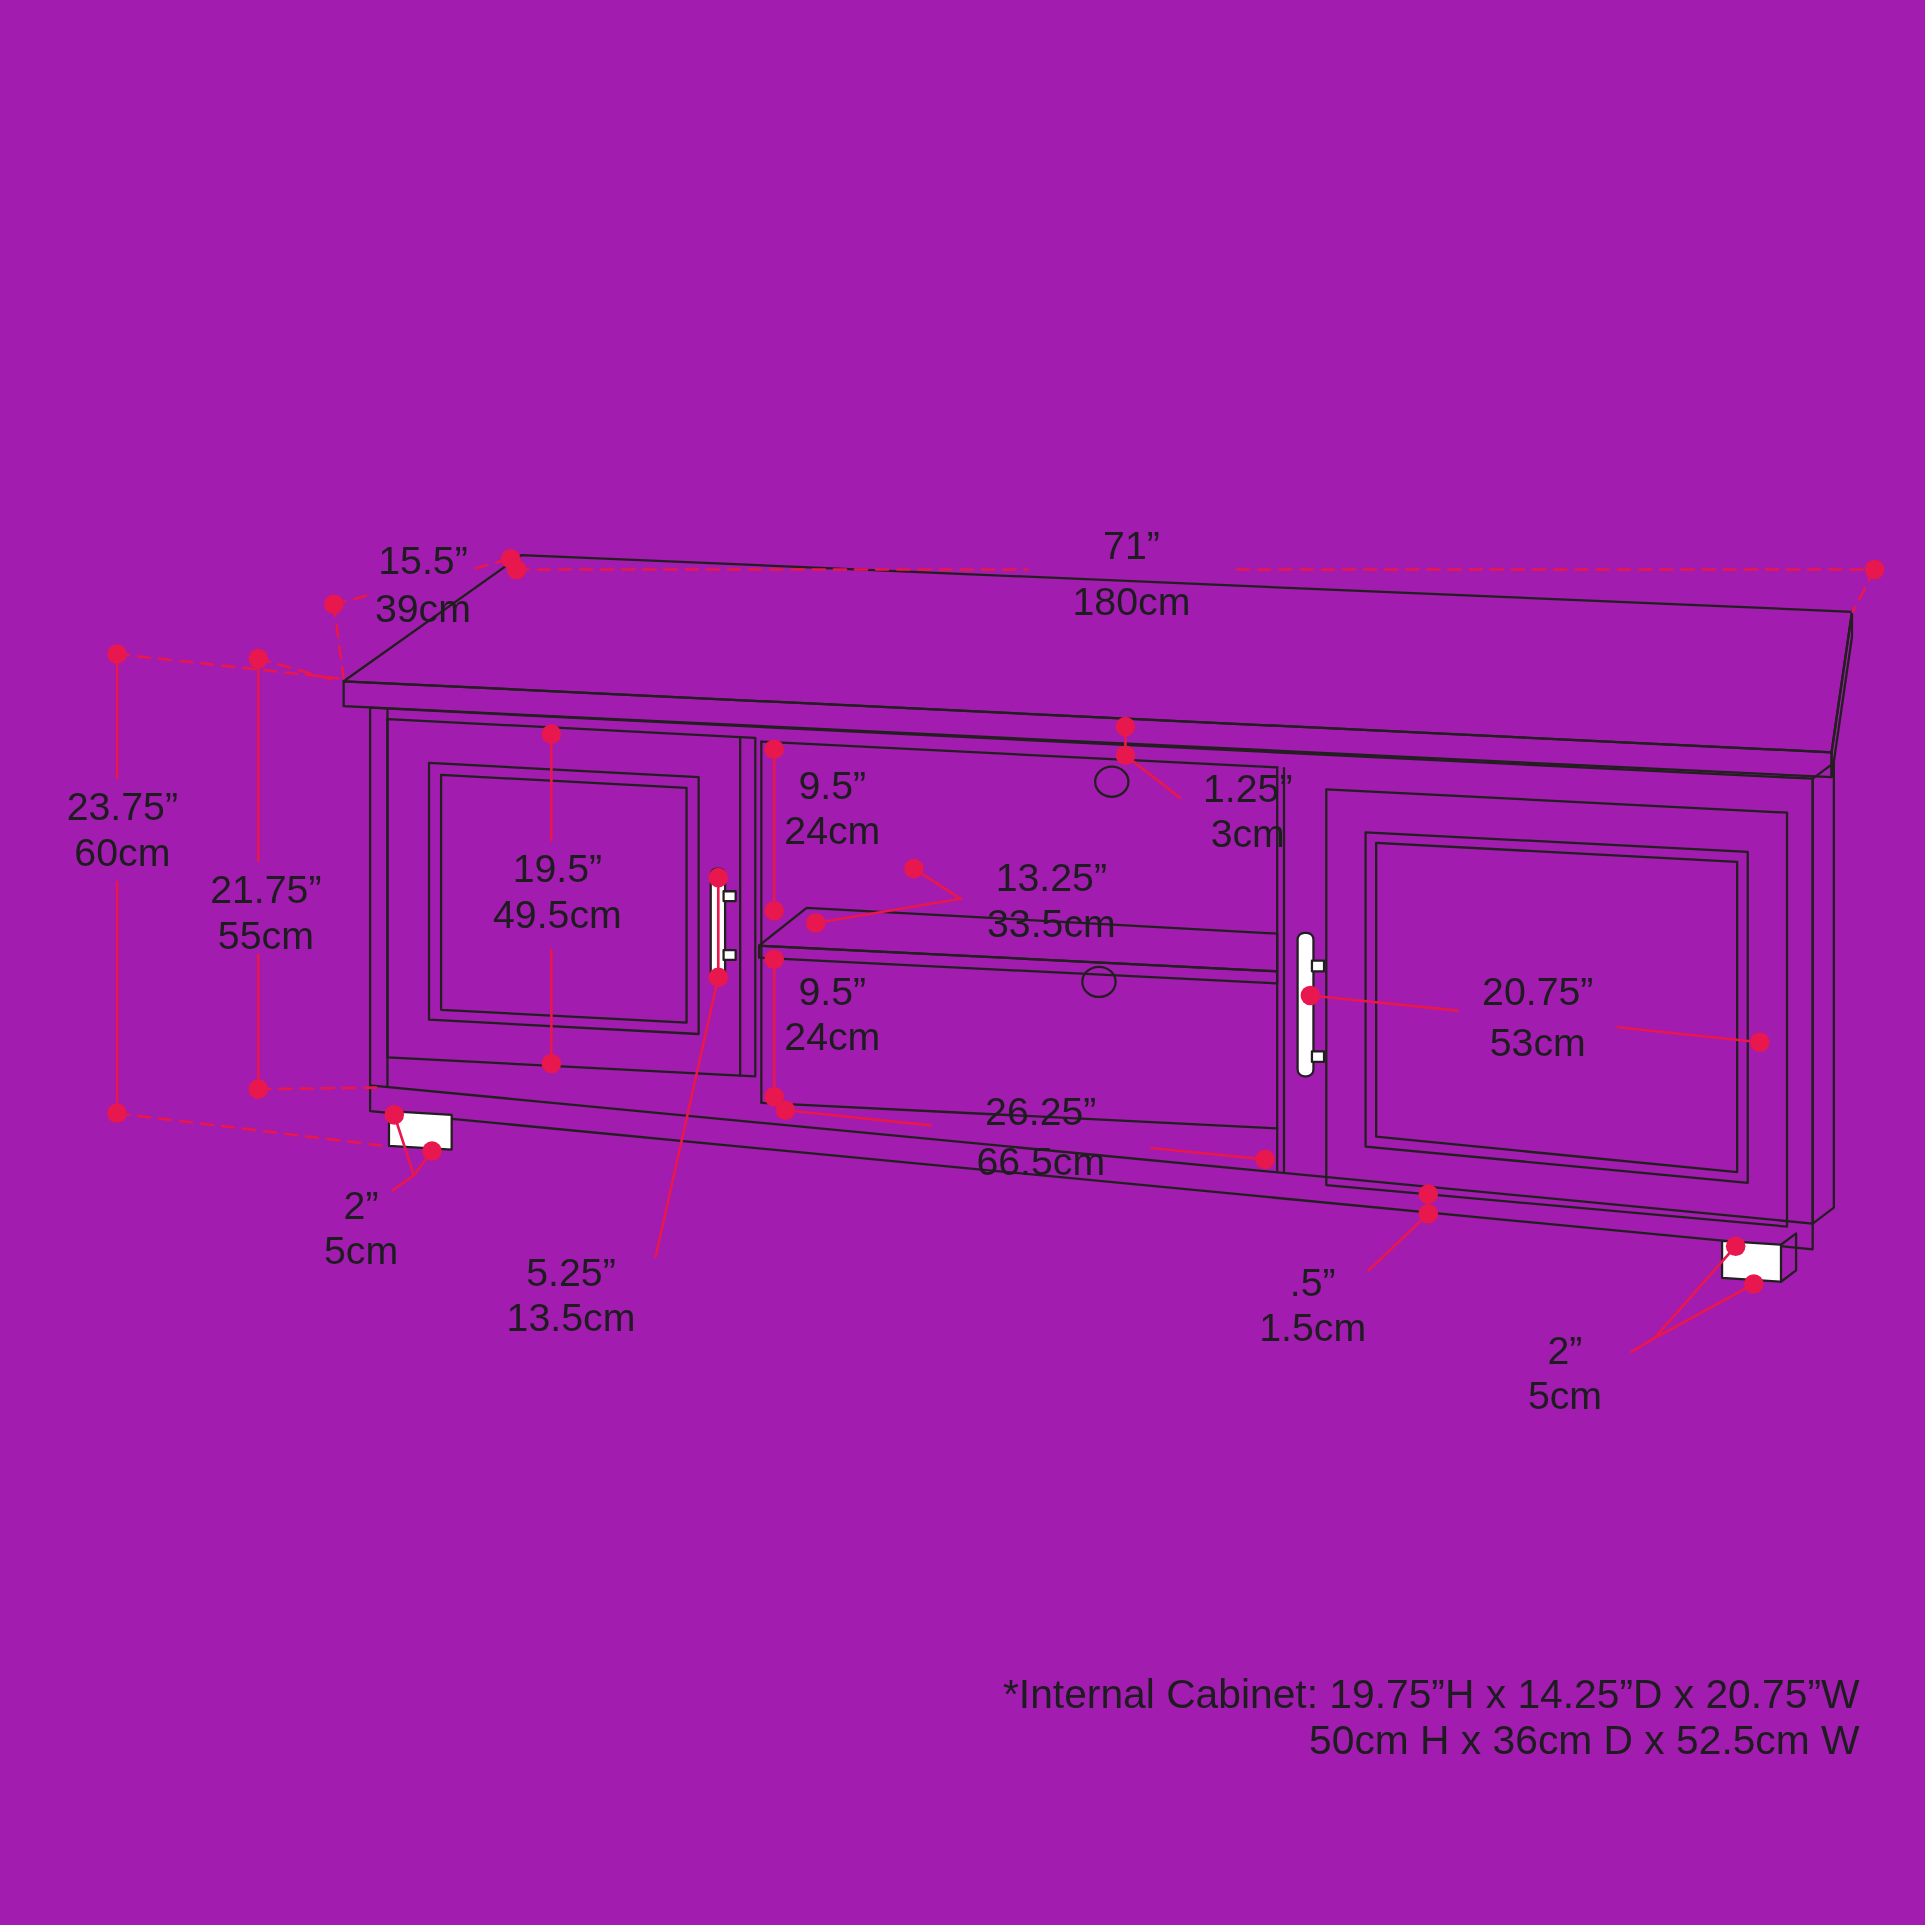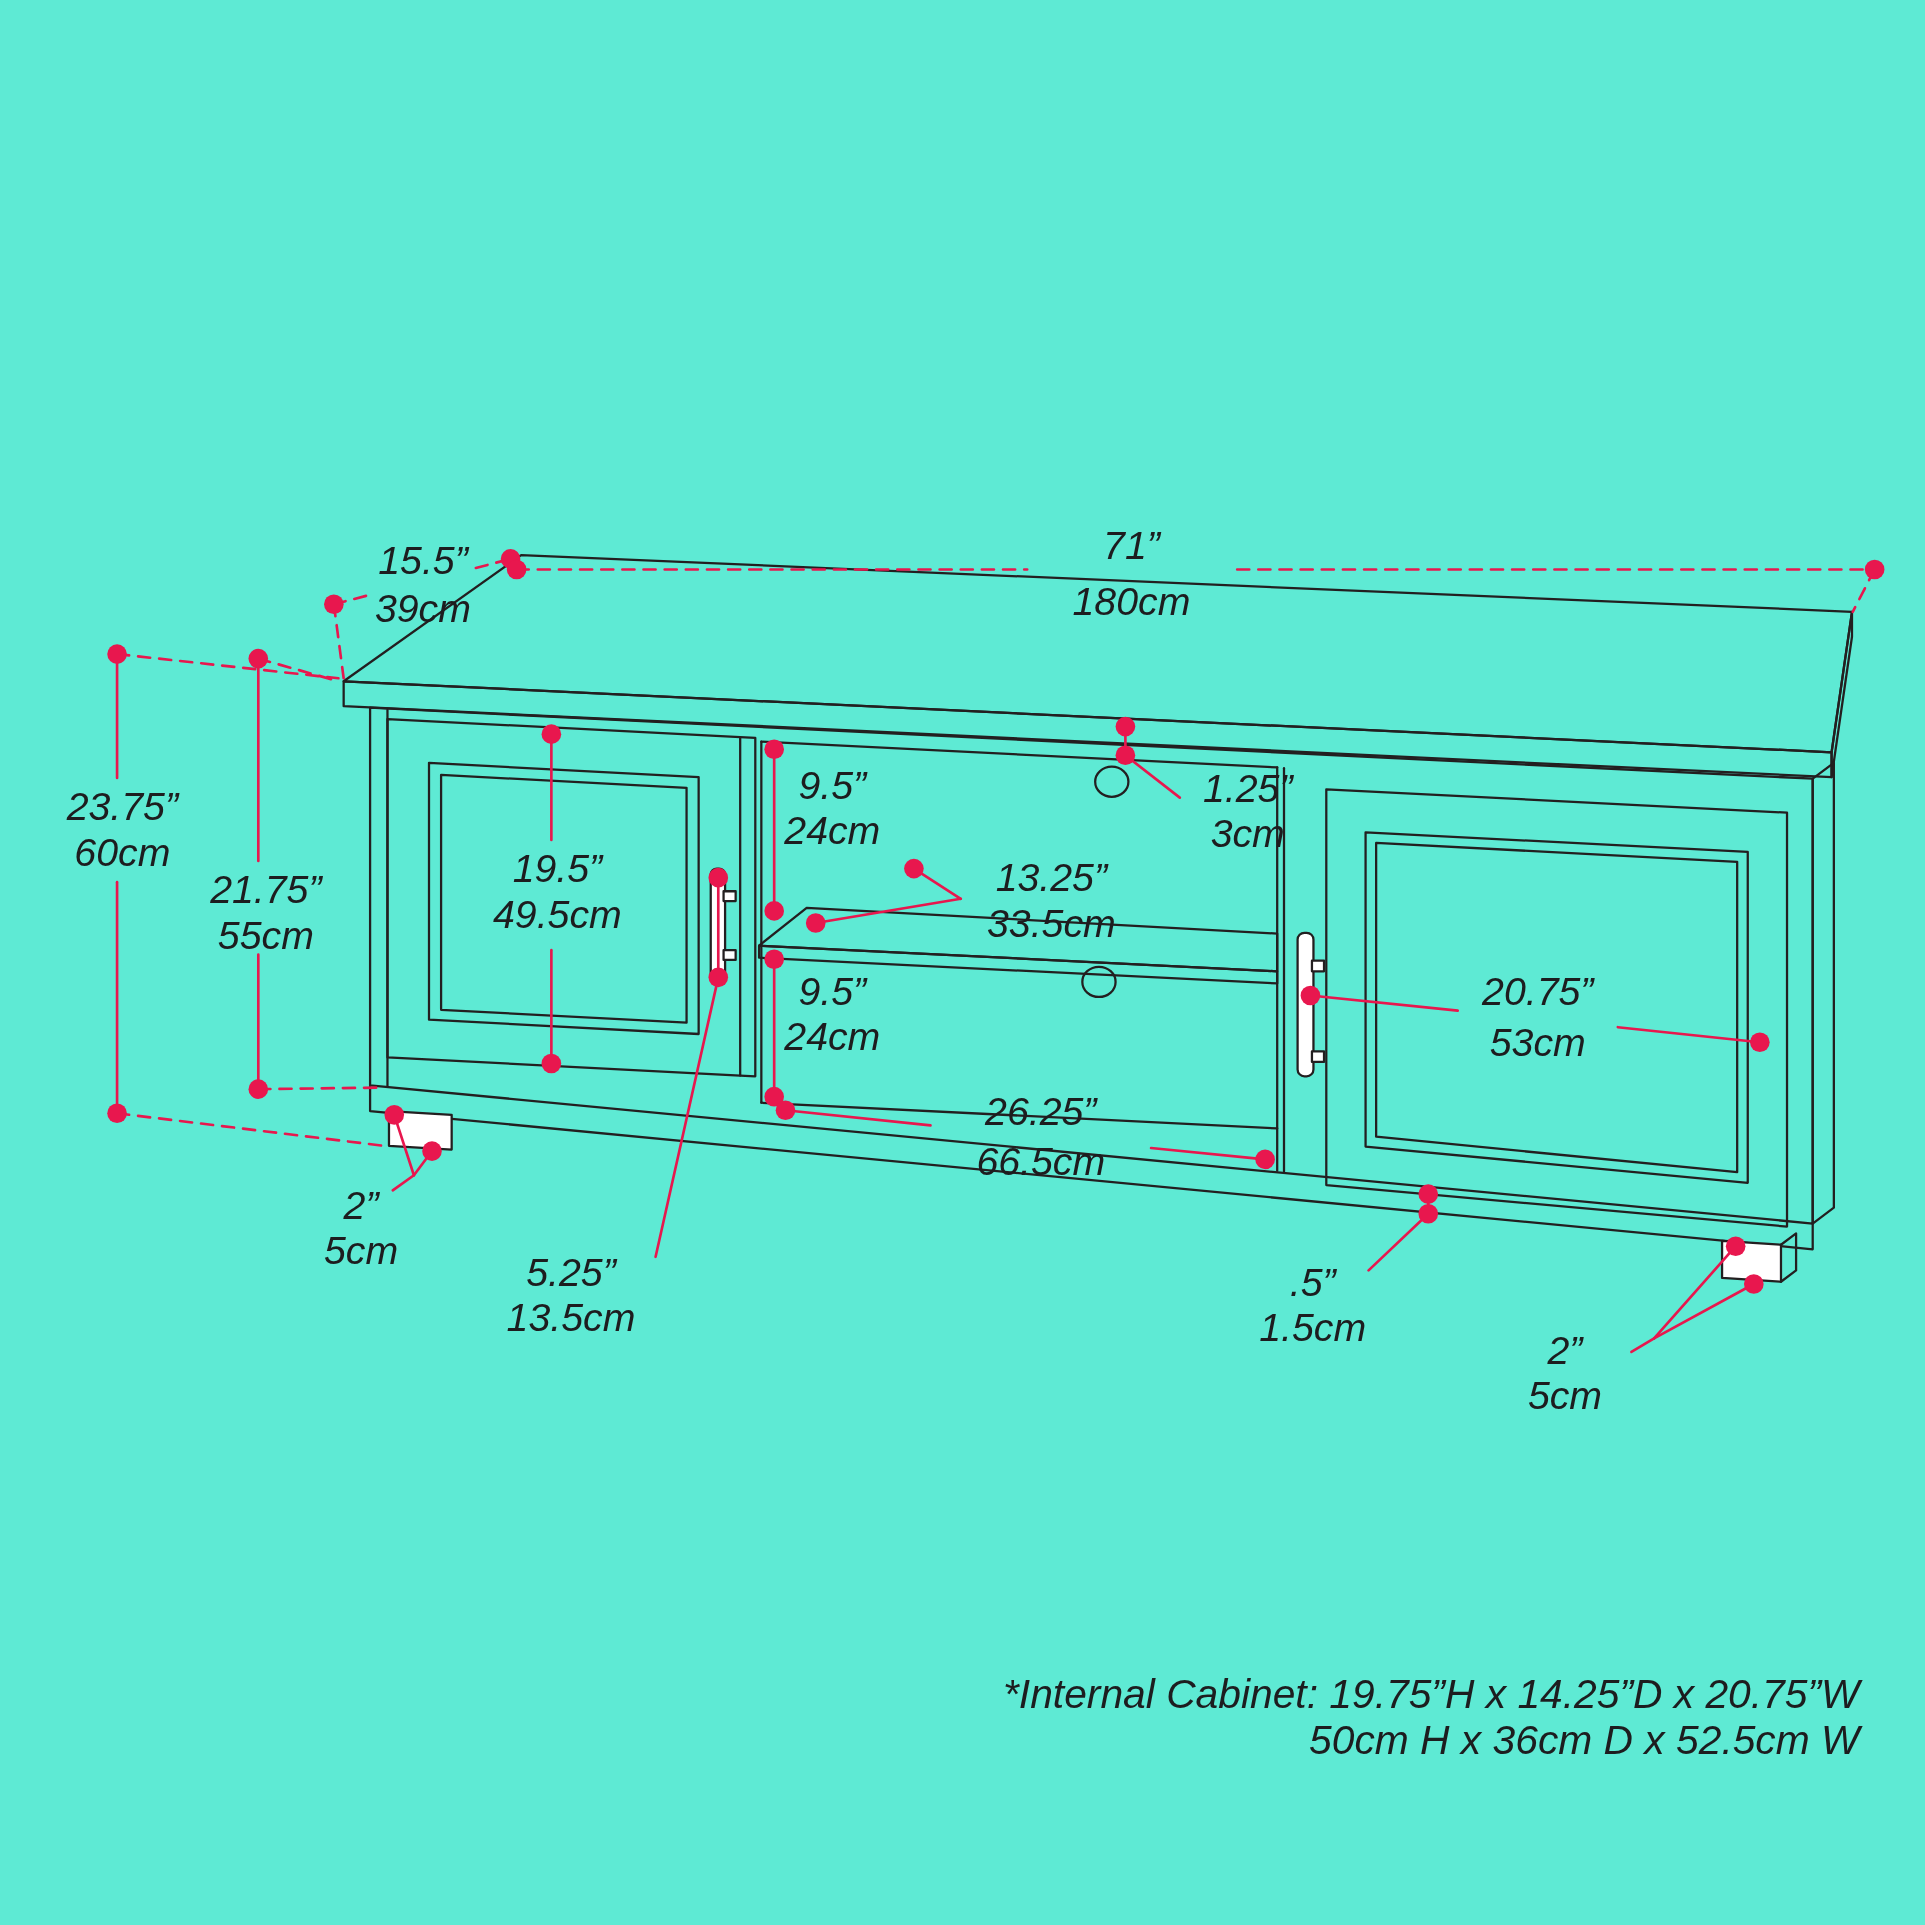--- a/index.html
+++ b/index.html
@@ -1,16 +1,16 @@
 <!DOCTYPE html>
 <html style="font-size:12px"><head>
 <meta charset="utf-8">
 <style>
   html,body{margin:0;padding:0;background:#ffffff;width:1926px;height:1926px;}
-  #canvas{position:relative;width:1926px;height:1926px;background:#5eead4;overflow:hidden;font-style:italic;}
+  #canvas{position:relative;width:1926px;height:1926px;background:#a21caf;overflow:hidden;}
   svg{position:absolute;left:0;top:0;}
   .ink path,.ink line,.ink ellipse,.ink rect{stroke:#231f20;stroke-width:3;fill:none;stroke-linejoin:round;stroke-linecap:round;}
   .ink .filled{fill:#ffffff;}
   .pink line,.pink path{stroke:#e8174e;stroke-width:3.5;fill:none;stroke-linecap:round;}
   .pink .dash{stroke-dasharray:16 12;}
   .pink .dot{fill:#e8174e;stroke:none;}
   text{font-family:"Liberation Sans",sans-serif;font-size:52px;font-weight:500;fill:#1d1d1f;text-anchor:middle;}
   .footnote text{font-size:54px;text-anchor:end;}
 </style>
 </head>

